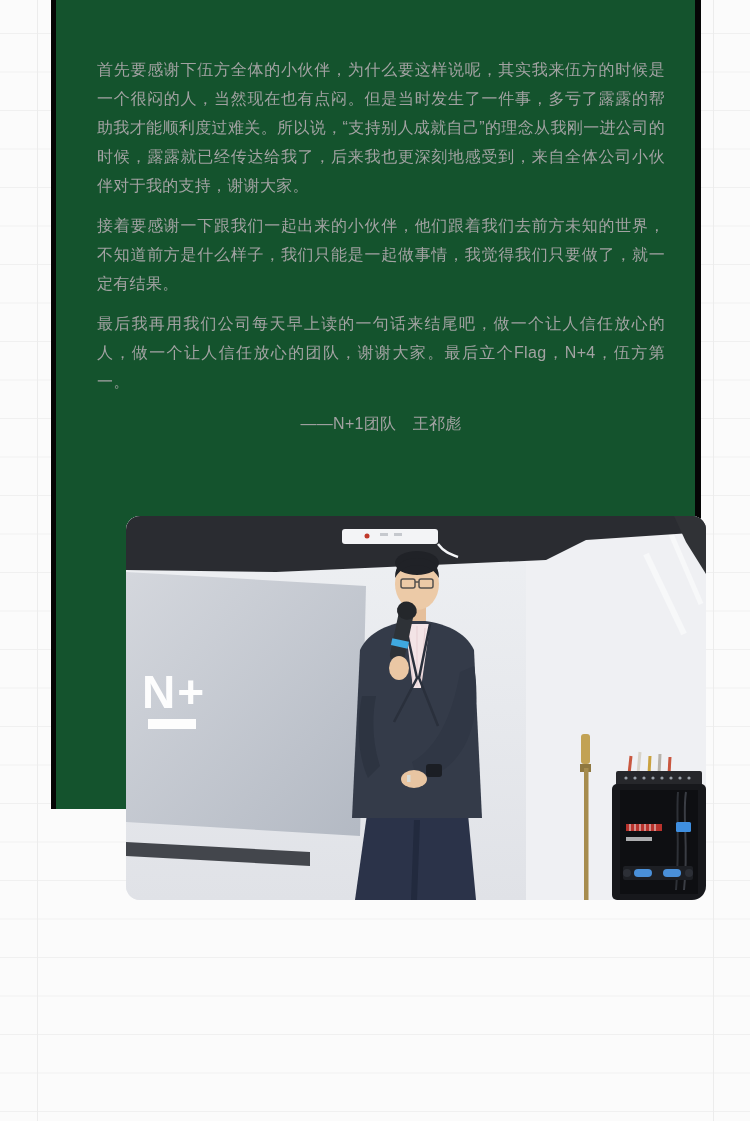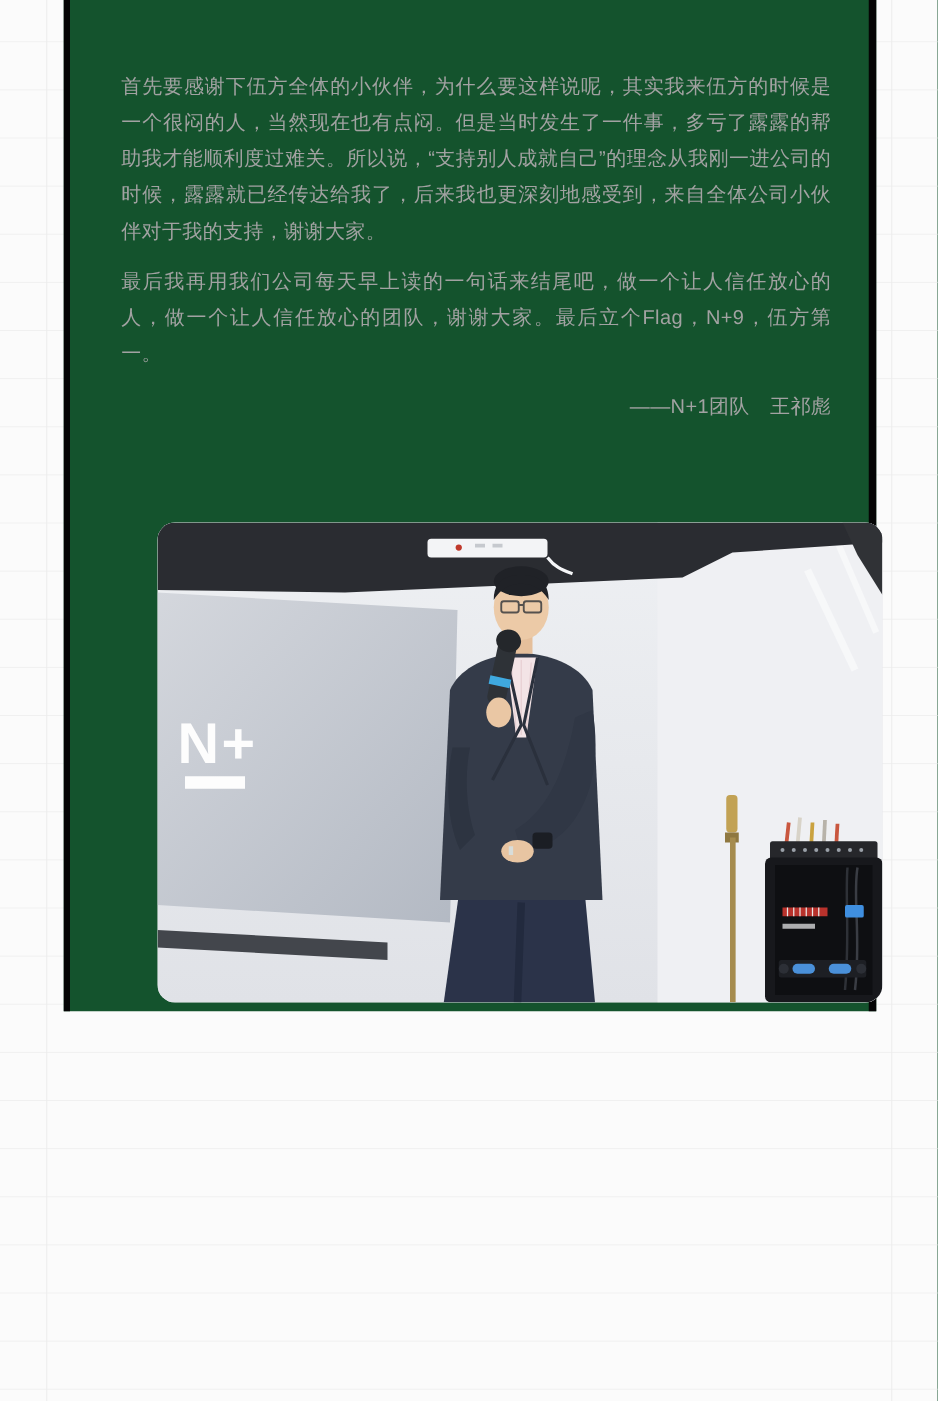--- a/index.html
+++ b/index.html
@@ -19,21 +19,21 @@
     border-left:5px solid #050505;border-right:6px solid #050505;
     box-sizing:content-box;
   }
   .content{padding:55px 30px 0 41px}
   .para{
     margin:0 0 11px;font-size:16px;line-height:29px;color:#a2a2a2;
     text-align:justify;letter-spacing:.3px;
   }
   .signature{
     margin:13px 0 0;font-size:16px;line-height:29px;color:#a2a2a2;
-    text-align:right;letter-spacing:.3px;
+    text-align:center;letter-spacing:.3px;
   }
   figure.photo{
     margin:78px 0 0 29px;width:580px;height:384px;border-radius:14px;
     overflow:hidden;display:block;background:#e7e8ec;
   }
   .ch{position:absolute}
   .ch span{position:absolute;background:#9c9c9c}
   .ch .h{height:1px}
   .ch .v{width:1px}
   .ch-tr{left:646px;top:25px;width:40px;height:26px}
@@ -51,21 +51,22 @@
     <span class="v"></span>
   </div>
 <div class="ch ch-bl">
     <span class="h"></span>
     <span class="v"></span>
   </div>
 
 <div class="card">
   <div class="content">
     <p class="para">首先要感谢下伍方全体的小伙伴，为什么要这样说呢，其实我来伍方的时候是一个很闷的人，当然现在也有点闷。但是当时发生了一件事，多亏了露露的帮助我才能顺利度过难关。所以说，“支持别人成就自己”的理念从我刚一进公司的时候，露露就已经传达给我了，后来我也更深刻地感受到，来自全体公司小伙伴对于我的支持，谢谢大家。</p>
-    <p class="para">最后我再用我们公司每天早上读的一句话来结尾吧，做一个让人信任放心的人，做一个让人信任放心的团队，谢谢大家。最后立个Flag，N+9，伍方第一。</p>
+    <p class="para">接着要感谢一下跟我们一起出来的小伙伴，他们跟着我们去前方未知的世界，不知道前方是什么样子，我们只能是一起做事情，我觉得我们只要做了，就一定有结果。</p>
+    <p class="para">最后我再用我们公司每天早上读的一句话来结尾吧，做一个让人信任放心的人，做一个让人信任放心的团队，谢谢大家。最后立个Flag，N+4，伍方第一。</p>
     <p class="signature">——N+1团队　王祁彪</p>
 
     <figure class="photo">
       <svg viewBox="0 0 580 384" width="580" height="384">
         <defs>
           <linearGradient id="wallg" x1="0" y1="0" x2="0" y2="1">
             <stop offset="0" stop-color="#eef0f3"></stop>
               <stop offset="1" stop-color="#e0e2e7"></stop>
           </linearGradient>
           <linearGradient id="screeng" x1="0" y1="0" x2="1" y2="1">

